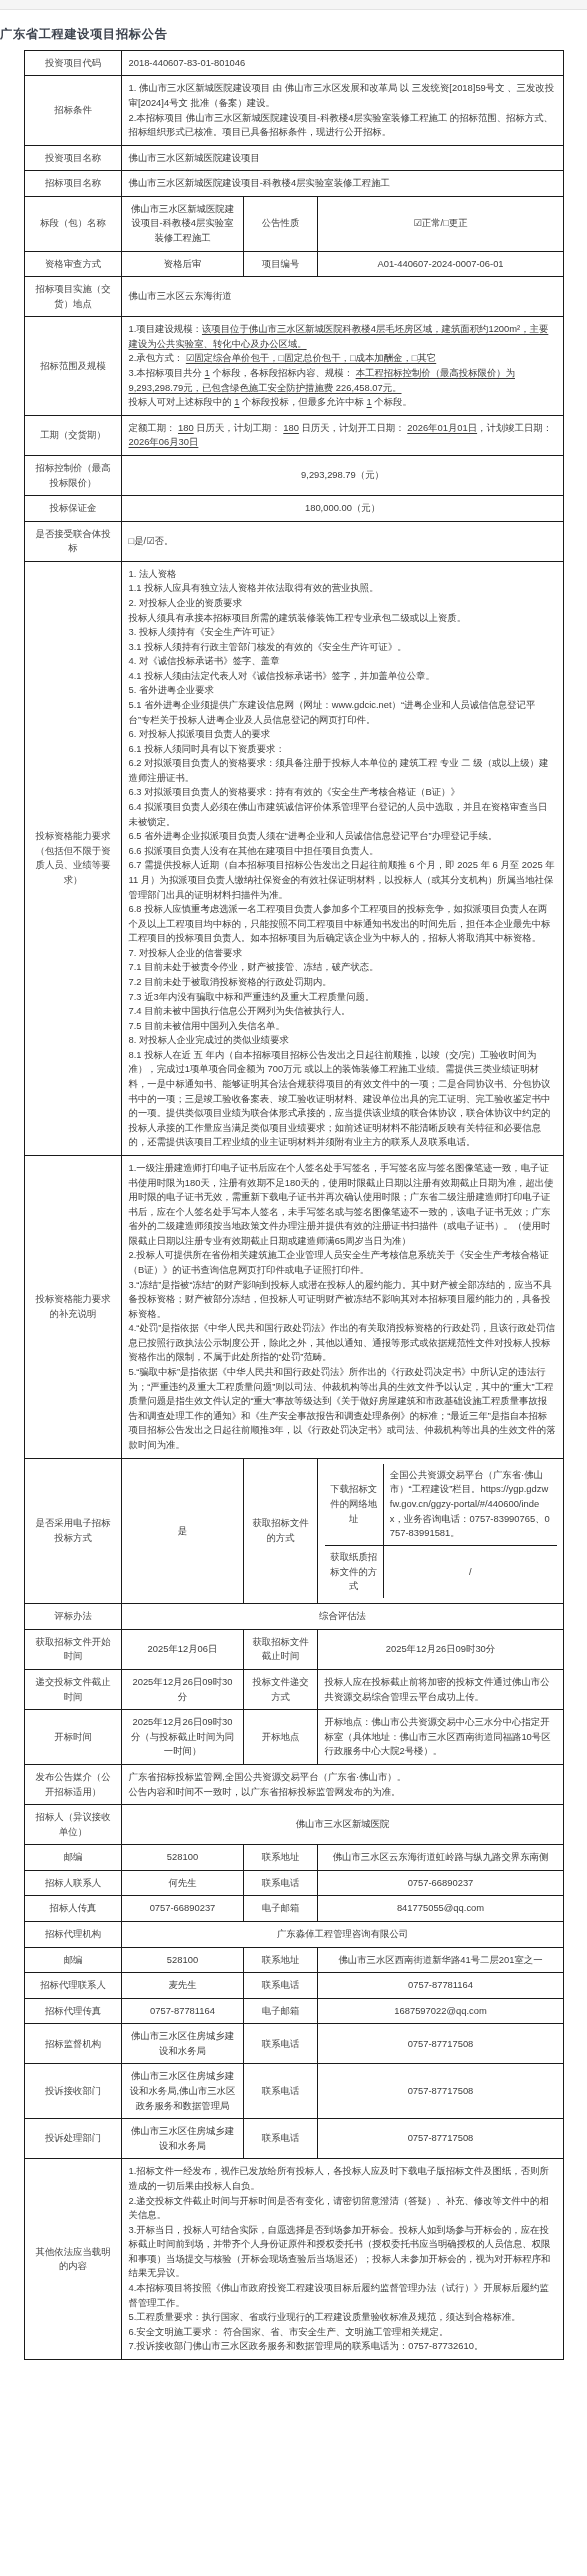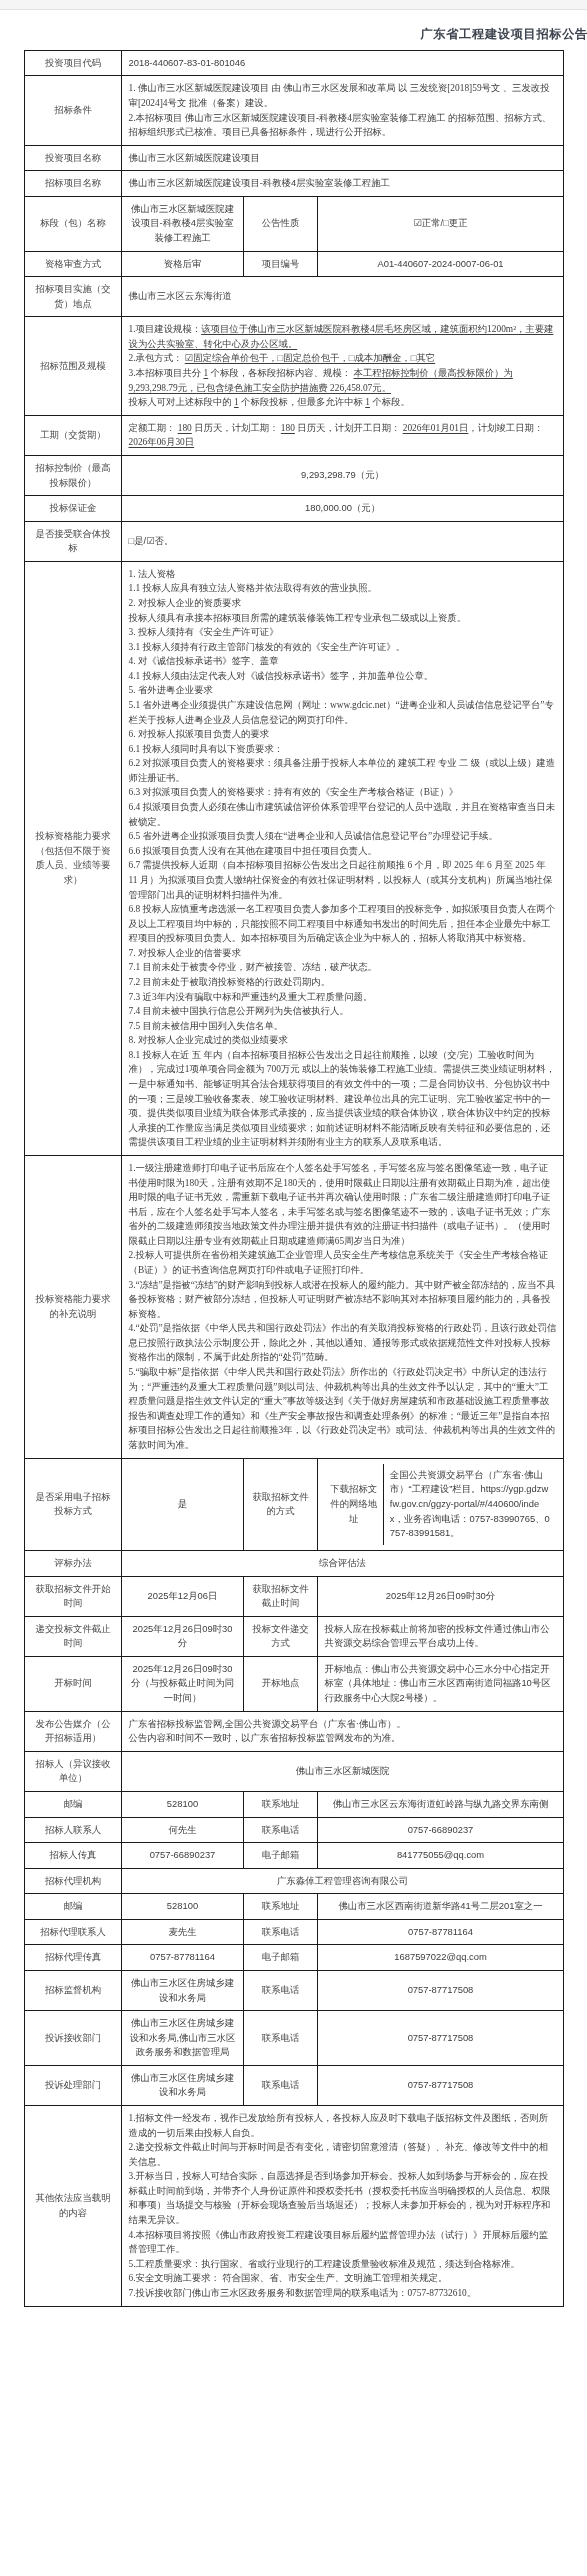--- a/index.html
+++ b/index.html
@@ -1,26 +1,26 @@
 <!DOCTYPE html>
 <html style="font-size:11.5px"><head>
 <meta charset="utf-8">
 <style>
   html,body{margin:0;padding:0;background:#ffffff;}
   body{width:588px;font-family:"Liberation Sans","DejaVu Sans",sans-serif;color:#3c3c3c;}
   .topbar{height:8.6px;background:#f5f5f5;border-bottom:0.7px solid #e3e3e3;}
-  h1.title{text-align:right;font-size:12.2px;font-weight:700;color:#3d434e;margin:16px 0 7.2px 0;letter-spacing:0.7px;}
+  h1.title{text-align:left;font-size:12.2px;font-weight:700;color:#3d434e;margin:16px 0 7.2px 0;letter-spacing:0.7px;}
   table.doc{width:540px;margin:0 auto 19px auto;border-collapse:collapse;table-layout:fixed;}
   table.doc td{border:1.4px solid #1a1a1a;font-size:9.4px;line-height:1.55;vertical-align:middle;padding:5px 6.5px;word-wrap:break-word;}
   td.lbl{text-align:center;color:#474747;padding:5px 3.6px;border-radius:12px;}
   td.center{text-align:center;}
   td.txt{padding:4.3px 7.2px;text-align:left;}
   .brk{word-break:break-all;}
   .u{text-decoration:underline;text-underline-offset:2.2px;}
-  .line{min-height:14.4px;font-family:Liberation Serif, serif;}
+  .line{min-height:14.4px;}
   td.nest{padding:0;vertical-align:top;}
   table.inner{width:100%;height:100%;border-collapse:collapse;table-layout:fixed;}
   table.inner td{border:none;padding:4.3px 5.8px;}
   table.inner td.sublbl{border-right:1.4px solid #1a1a1a;text-align:center;color:#474747;}
   table.inner tr + tr td{border-top:1.4px solid #1a1a1a;}
 </style>
 </head>
 <body>
 
 <div class="topbar"></div>
@@ -164,20 +164,24 @@
       <table class="inner">
         <colgroup>
               <col style="width:59px">
               <col>
             </colgroup>
         <tbody>
               <tr>
           <td class="sublbl">下载招标文件的网络地址</td>
           <td class="txt brk">全国公共资源交易平台（广东省·佛山市）“工程建设”栏目。https://ygp.gdzwfw.gov.cn/ggzy-portal/#/440600/index，业务咨询电话：0757-83990765、0757-83991581。</td>
         </tr>
+        <tr>
+          <td class="sublbl">获取纸质招标文件的方式</td>
+          <td class="center">/</td>
+        </tr>
       </tbody>
           </table>
     </td>
   </tr>
 
   <tr>
     <td class="lbl">评标办法</td>
     <td class="center" colspan="3">综合评估法</td>
   </tr>
 

